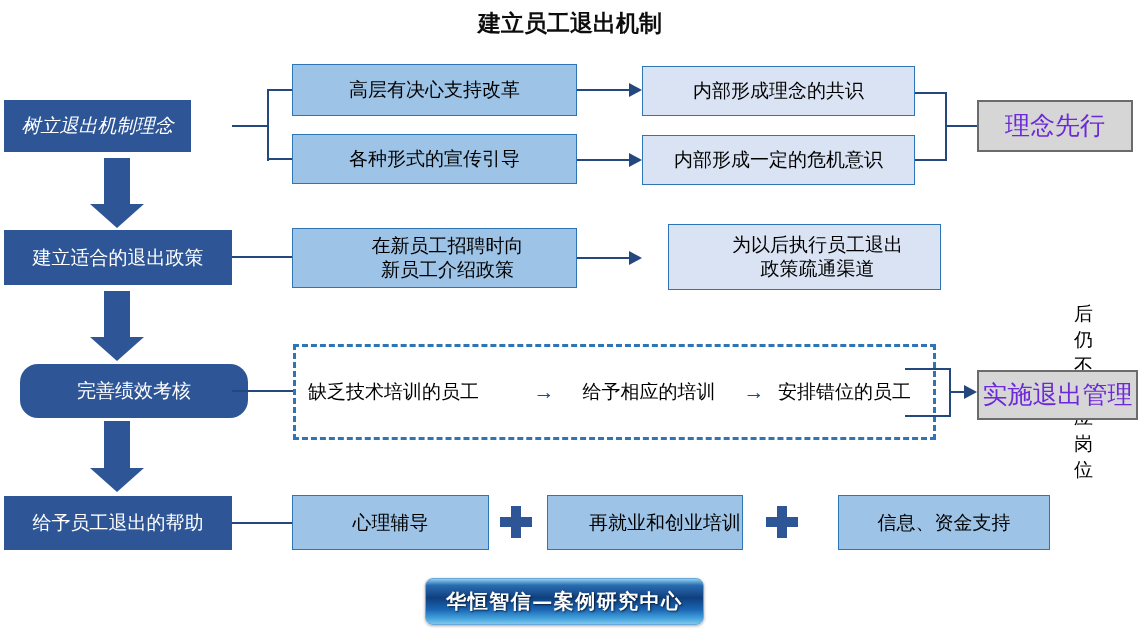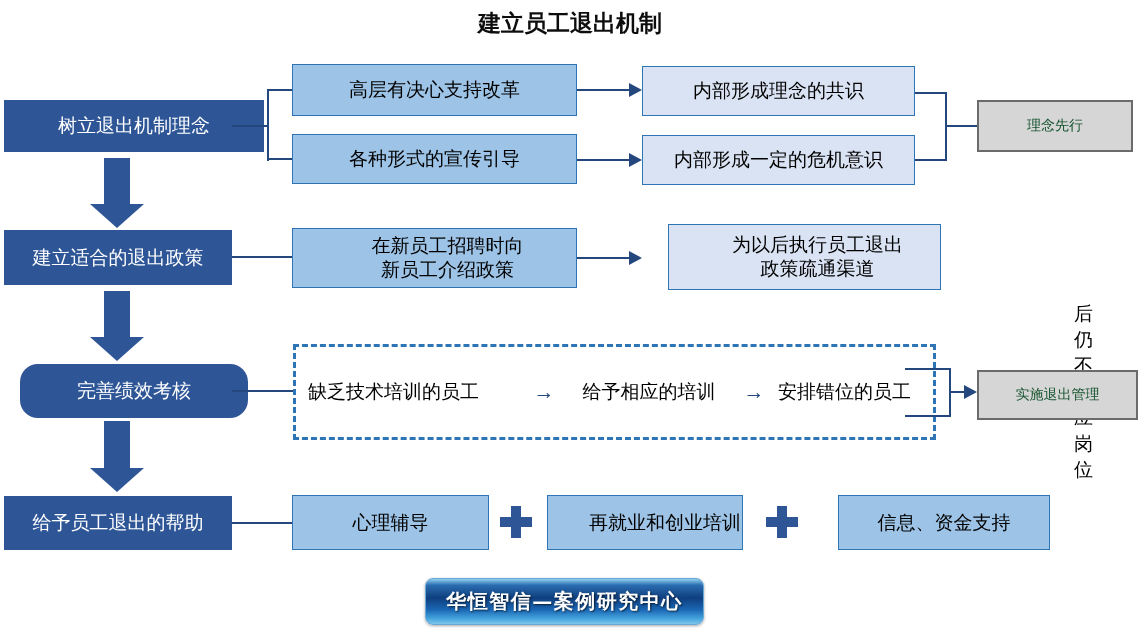--- a/index.html
+++ b/index.html
@@ -3,21 +3,21 @@
 <meta charset="utf-8">
 <style>
   html,body{margin:0;padding:0;background:#fff;}
   body{font-family:"Liberation Sans",sans-serif;}
   #canvas{position:relative;width:1140px;height:629px;background:#ffffff;overflow:hidden;}
   .abs{position:absolute;}
   .box{display:flex;align-items:center;justify-content:center;text-align:center;box-sizing:border-box;line-height:1.25;}
   .box-dark{background:#2E5697;color:#ffffff;font-size:19px;}
   .box-med{background:#9DC3E6;border:1px solid #2E75B6;color:#000;font-size:19px;}
   .box-pale{background:#DAE3F3;border:1px solid #2E75B6;color:#000;font-size:19px;}
-  .box-gray{background:#D6D6D6;border:2px solid #6B6B6B;color:#14532d;font-size:14px;}
+  .box-gray{background:#D6D6D6;border:2px solid #6B6B6B;color:#6d28d9;font-size:25px;}
   .col{flex-direction:column;padding-left:26px;}
   .hline{background:#24477E;height:2px;}
   .vline{background:#24477E;width:2px;}
   .ah-right{width:0;height:0;border-top:7px solid transparent;border-bottom:7px solid transparent;border-left:13px solid #24477E;}
   .down-stem{width:26px;background:#2E5697;}
   .down-head{width:0;height:0;border-left:27px solid transparent;border-right:27px solid transparent;border-top:24px solid #2E5697;}
   .dashed-frame{border:3px dashed #2E75B6;box-sizing:border-box;display:flex;justify-content:space-evenly;padding:0 8px;}
   .case-row{display:flex;align-items:center;font-size:19px;color:#000;}
   .c-cause{width:216px;text-align:left;padding-left:4px;}
   .c-action{width:170px;text-align:center;}
@@ -36,21 +36,21 @@
     box-shadow:0 1px 3px rgba(0,0,0,0.35);
   }
 </style>
 </head>
 <body>
 
 <div id="canvas">
 
   <div id="title" class="abs">建立员工退出机制</div>
 
-  <div class="abs box box-dark" style="left:4px;top:100px;width:260px;height:52px;">树立退出机制理念</div>
+  <div class="abs box box-dark" style="left:4px;top:100px;width:187px;height:52px;font-style:italic;">树立退出机制理念</div>
   <div class="abs box box-dark" style="left:4px;top:230px;width:228px;height:55px;">建立适合的退出政策</div>
   <div class="abs box box-dark" style="left:20px;top:364px;width:228px;height:54px;border-radius:18px;">完善绩效考核</div>
   <div class="abs box box-dark" style="left:4px;top:496px;width:228px;height:54px;">给予员工退出的帮助</div>
 
   <div class="abs down-stem" style="left:104px;top:158px;height:46px;"></div>
   <div class="abs down-head" style="left:90px;top:204px;"></div>
   <div class="abs down-stem" style="left:104px;top:291px;height:46px;"></div>
   <div class="abs down-head" style="left:90px;top:337px;"></div>
   <div class="abs down-stem" style="left:104px;top:421px;height:47px;"></div>
   <div class="abs down-head" style="left:90px;top:468px;"></div>

